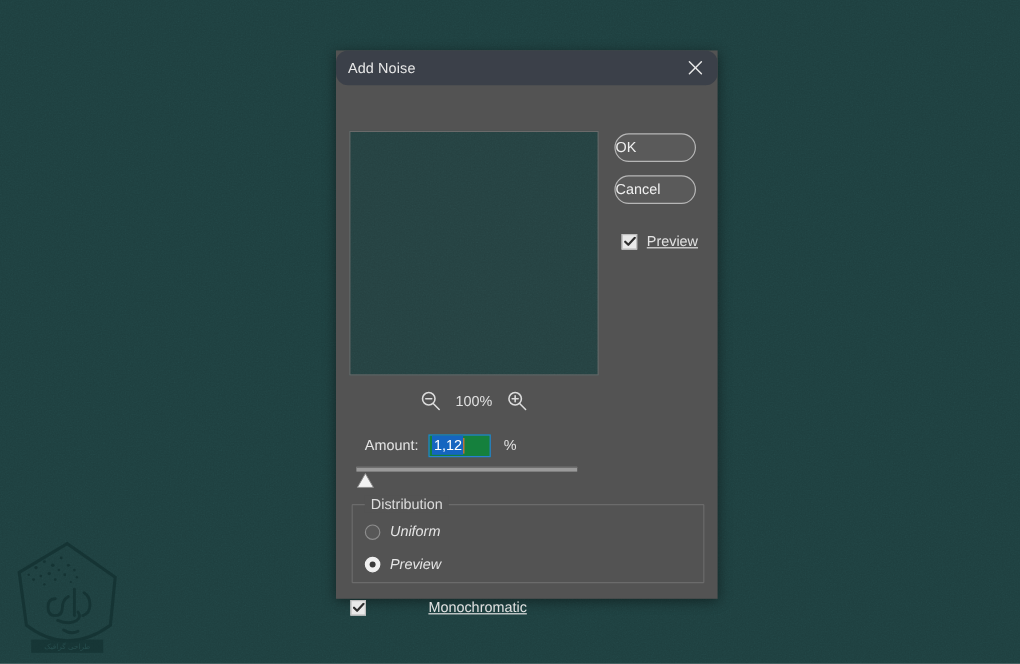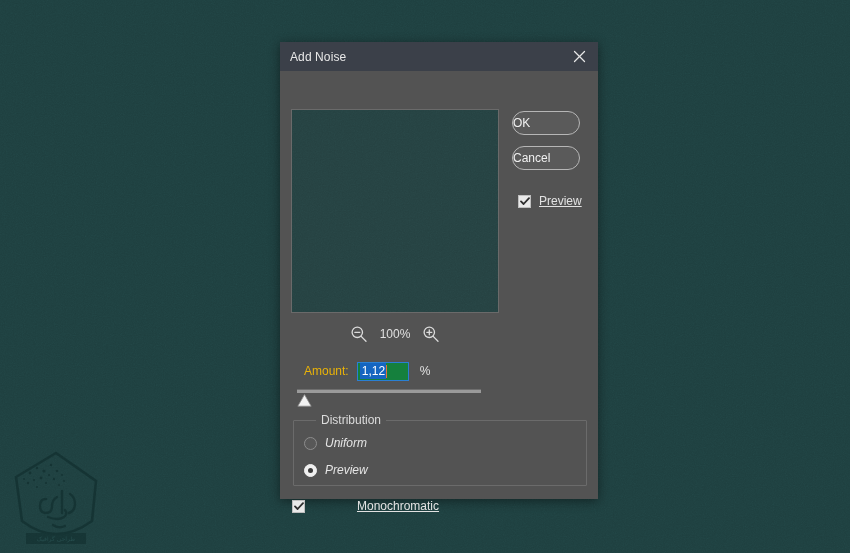--- a/index.html
+++ b/index.html
@@ -48,20 +48,21 @@
     background: #535353;
     box-shadow: 0 2px 10px rgba(0,0,0,.45);
   }
   #titlebar {
     height: 29px;
     background: #3b4049;
     display: flex;
     align-items: center;
     padding: 0 8px 0 10px;
     position: relative;
+    border-radius: 10px;
   }
   #titlebar-title {
     font-size: 12px;
     color: #e8e8e8;
     letter-spacing: .1px;
     flex: 1;
   }
   #close-btn {
     width: 22px; height: 22px;
     display: flex; align-items: center; justify-content: center;
@@ -112,21 +113,21 @@
   #amount-row {
     position: absolute;
     left: 24px;
     top: 290px;
     display: flex;
     align-items: center;
     height: 20px;
   }
   #amount-label {
     font-size: 12px;
-    color: #eab308;
+    color: #e5e5e5;
     margin-right: 8px;
   }
   #amount-input-wrap {
     position: relative;
     width: 52px;
     height: 19px;
     background: #15803d;
     border: 1px solid #2a7fd4;
     display: flex;
     align-items: center;
@@ -182,21 +183,21 @@
     position: absolute;
     left: 13px;
     top: 349px;
     width: 294px;
     height: 66px;
     border: 1px solid #6b6b6b;
     border-radius: 1px;
   }
   #distribution-legend {
     position: absolute;
-    left: 22px;
+    left: 10px;
     top: -8px;
     background: #535353;
     padding: 0 5px;
     font-size: 12px;
     color: #dcdcdc;
   }
   .radio-row {
     position: absolute;
     left: 10px;
     display: flex;

